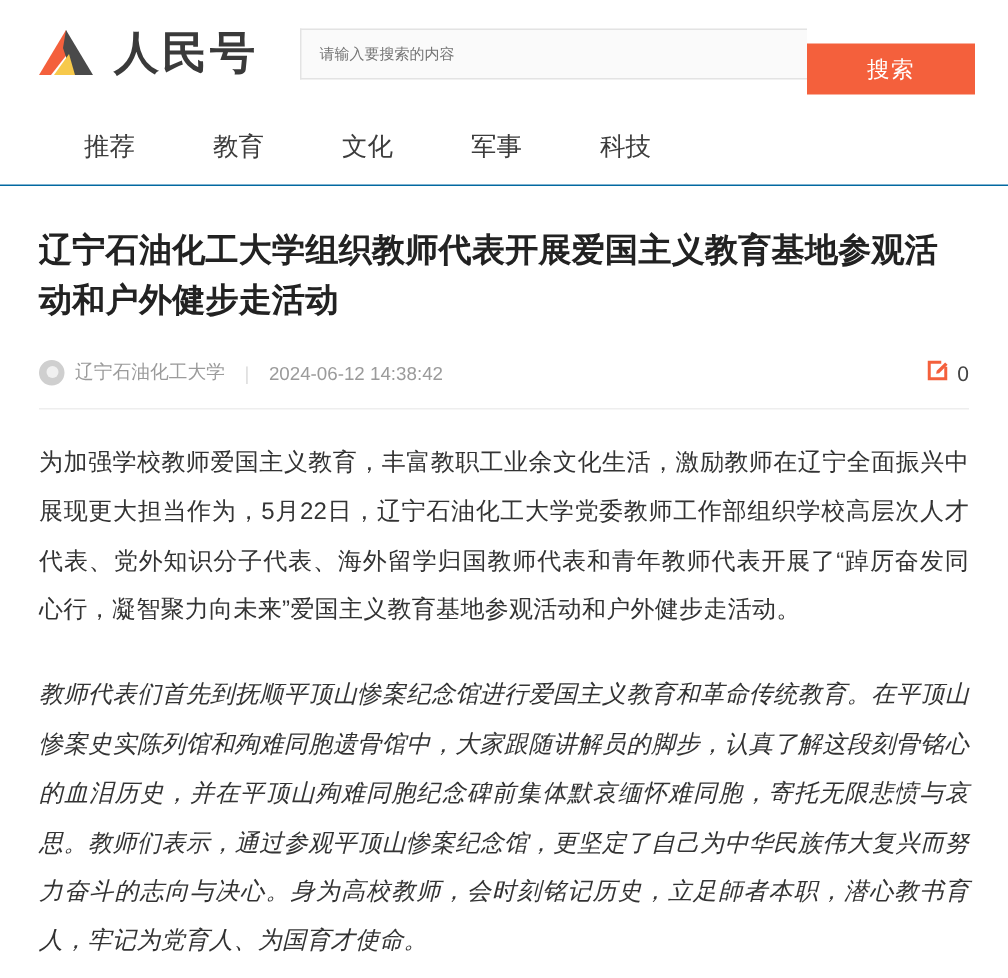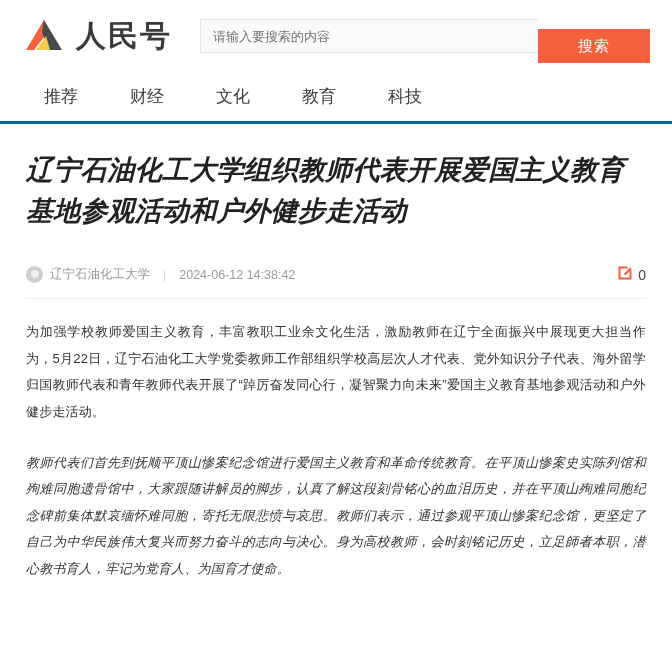--- a/index.html
+++ b/index.html
@@ -49,21 +49,21 @@
     margin-left: 28px;
     margin-right: 0;
   }
   .search-input {
     flex: 1 1 auto;
     height: 34px;
     border: 1px solid #e3e3e3;
     border-right: none;
     background: #fafafa;
     padding: 0 12px;
-    font-size: 13px;
+    font-size: 10px;
     color: #9a9a9a;
     outline: none;
     font-family: "Liberation Sans", sans-serif;
     max-width: 360px;
   }
   .search-btn {
     width: 112px;
     height: 34px;
     background: #f4603c;
     color: #fff;
@@ -71,47 +71,46 @@
     font-size: 15px;
     cursor: pointer;
     font-family: "Liberation Sans", sans-serif;
     letter-spacing: 1px;
     margin-top: 20px;
   }
 
   
   .nav {
     height: 52px;
-    border-bottom: 3px solid #0369a1;
-    display: flex;
-    align-items: center;
-    padding: 0 20px;
+    border-bottom: 1px solid #0369a1;
+    display: flex;
+    align-items: center;
+    padding: 0 32px;
     gap: 0;
   }
   .nav-item {
     font-size: 17px;
     color: #3c3c3c;
     padding: 0 26px;
     cursor: pointer;
     white-space: nowrap;
   }
   .nav-item:first-child { padding-left: 24px; }
 
   
   .article {
     padding: 26px 26px 0 26px;
   }
   .title {
-    font-size: 27px;
+    font-size: 22px;
     line-height: 1.5;
     font-weight: bold;
     color: #222;
-    margin: 0 0 34px 0;
+    margin: 0 0 23px 0;
     letter-spacing: 0.2px;
-    font-style: italic;
   }
   .meta {
     display: flex;
     align-items: center;
     font-size: 12.5px;
     color: #9b9b9b;
     padding-bottom: 14px;
     border-bottom: 1px solid #eee;
   }
   .avatar {
@@ -138,21 +137,21 @@
     margin-left: auto;
     display: flex;
     align-items: center;
     gap: 5px;
     color: #f4603c;
   }
   .comment-icon { display: block; }
   .comment-count { font-size: 14px; color: #444; }
 
   .body-text {
-    font-size: 13px;
+    font-size: 16px;
     line-height: 2.05;
     color: #333;
     margin: 20px 0 0 0;
     text-align: justify;
     letter-spacing: 0.2px;
   }
   .body-text + .body-text { margin-top: 24px; font-style: italic; }
 </style>
 </head>
 <body>
@@ -171,23 +170,23 @@
       <span class="brand-name">人民号</span>
     </div>
     <div class="search-wrap">
       <input class="search-input" type="text" placeholder="请输入要搜索的内容" style="">
       <button class="search-btn">搜索</button>
     </div>
   </div>
 
   <div class="nav">
     <div class="nav-item">推荐</div>
-    <div class="nav-item">财经</div>
+    <div class="nav-item">教育</div>
     <div class="nav-item">文化</div>
-    <div class="nav-item">教育</div>
+    <div class="nav-item">军事</div>
     <div class="nav-item">科技</div>
   </div>
 
   <div class="article">
     <h1 class="title">辽宁石油化工大学组织教师代表开展爱国主义教育基地参观活动和户外健步走活动</h1>
 
     <div class="meta">
       <span class="avatar"></span>
       <span>辽宁石油化工大学</span>
       <span class="meta-sep">|</span>

